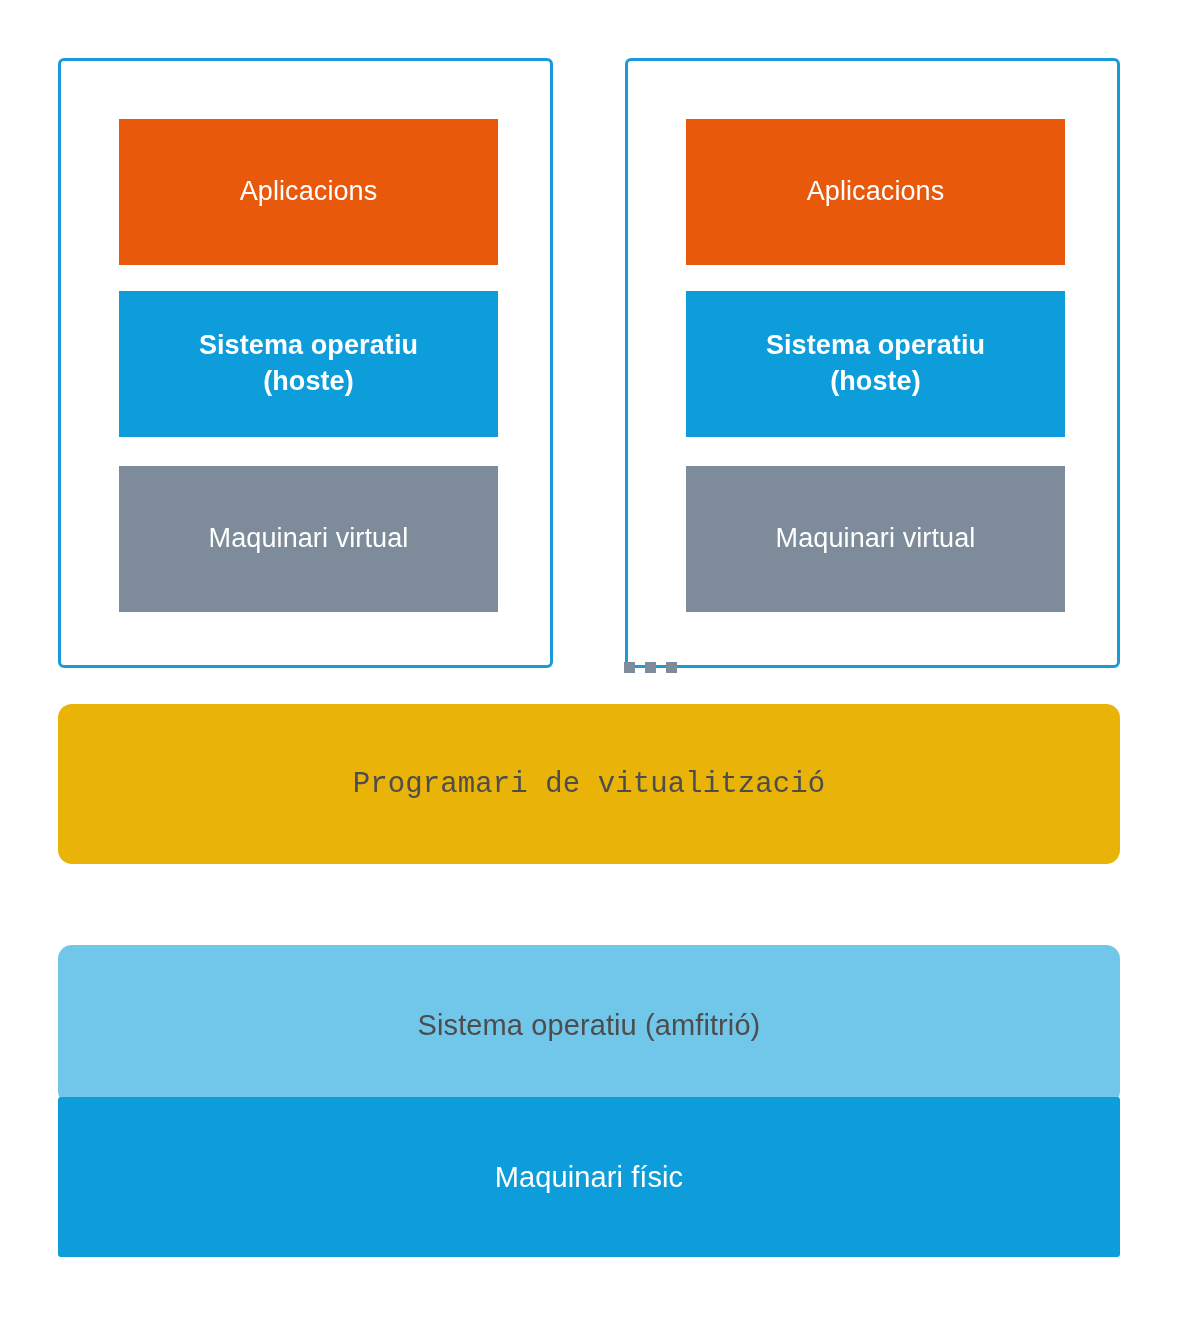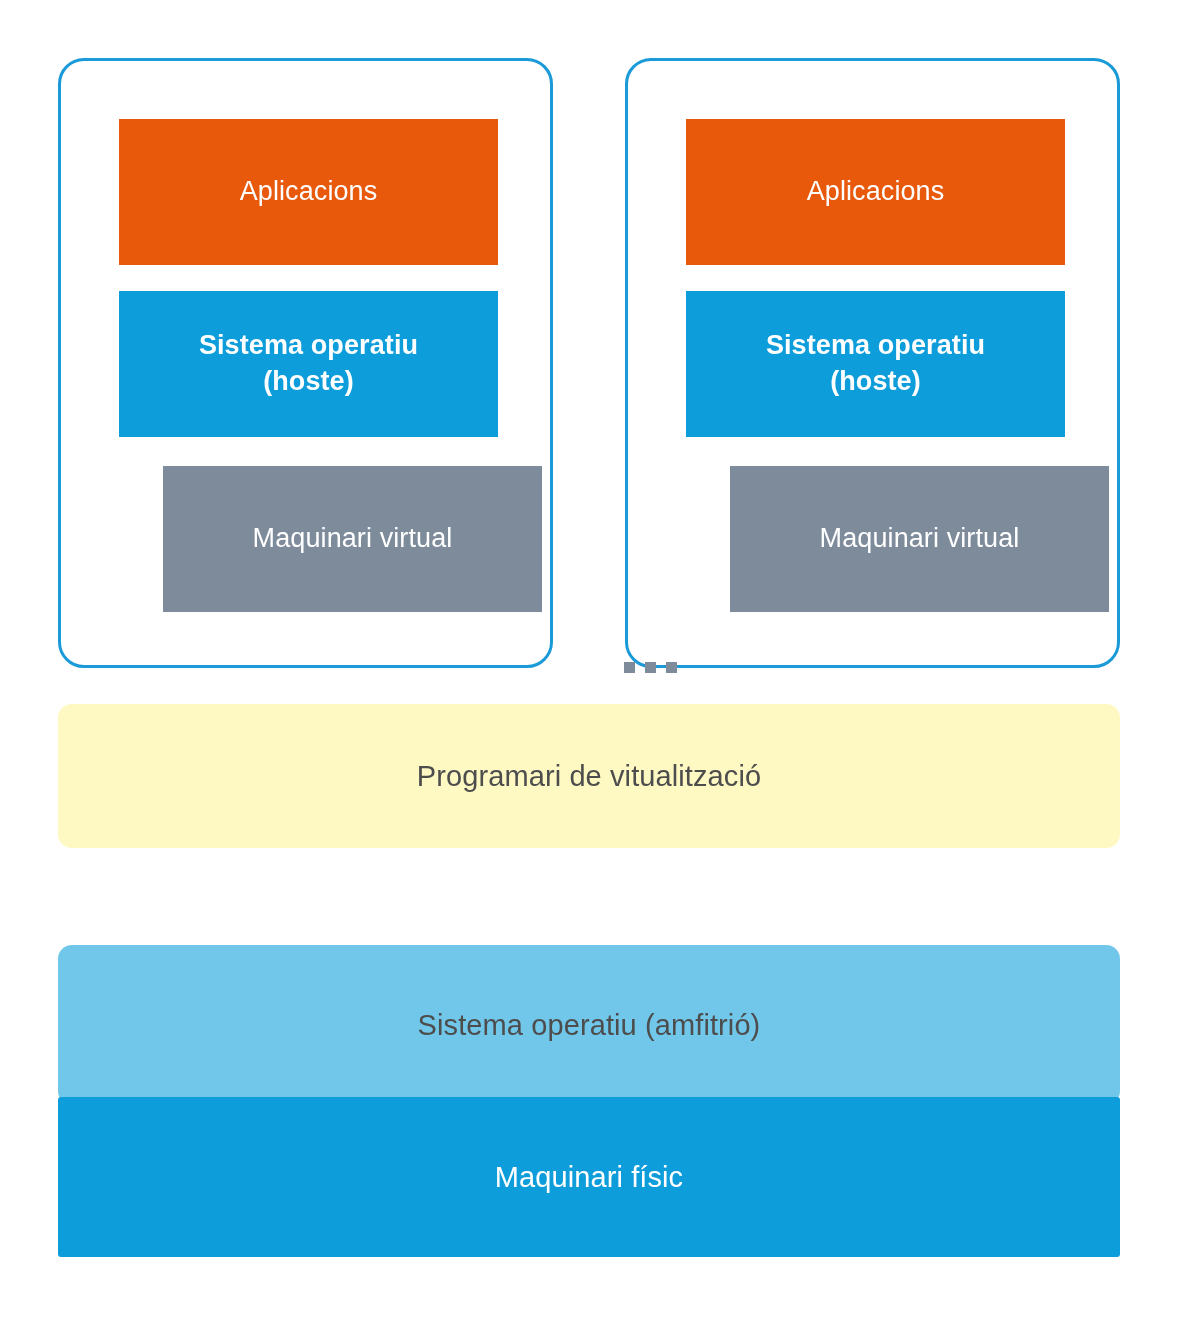--- a/index.html
+++ b/index.html
@@ -32,21 +32,21 @@
     height: 612px;
   }
 
   .vm-box {
     position: absolute;
     top: 0;
     width: 495px;
     height: 610px;
     box-sizing: border-box;
     border: 3px solid #1a9ad7;
-    border-radius: 26px;
+    border-radius: 6px;
     background: #ffffff;
   }
   .vm-box.left  { left: 0; }
   .vm-box.right { left: 567px; }
 
   .layer {
     position: absolute;
     left: 58px;
     width: 379px;
     box-sizing: border-box;
@@ -67,21 +67,20 @@
   .layer.guest-os {
     top: 230px;
     height: 146px;
     background: #0d9ddb;
     font-weight: bold;
   }
   .layer.vhw {
     top: 405px;
     height: 146px;
     background: #7d8b9b;
-    margin-left: 44px;
   }
 
   
   .ellipsis {
     position: absolute;
     left: 566px;
     top: 601px;
     width: 60px;
     height: 16px;
     display: flex;
@@ -102,24 +101,25 @@
     box-sizing: border-box;
     display: flex;
     align-items: center;
     justify-content: center;
     text-align: center;
     font-size: 29px;
     letter-spacing: 0.1px;
   }
   .bar.virt {
     top: 704px;
-    height: 144px;
-    background: #fef9c3;
+    height: 160px;
+    background: #eab308;
     color: #4d4d4d;
     border-radius: 14px;
+    font-family: Liberation Mono, monospace;
   }
   .bar.host-os {
     top: 905px;
     height: 160px;
     background: #71c7ea;
     color: #4d4d4d;
     border-radius: 14px;
     margin-top: 40px;
   }
   .bar.phys-hw {

